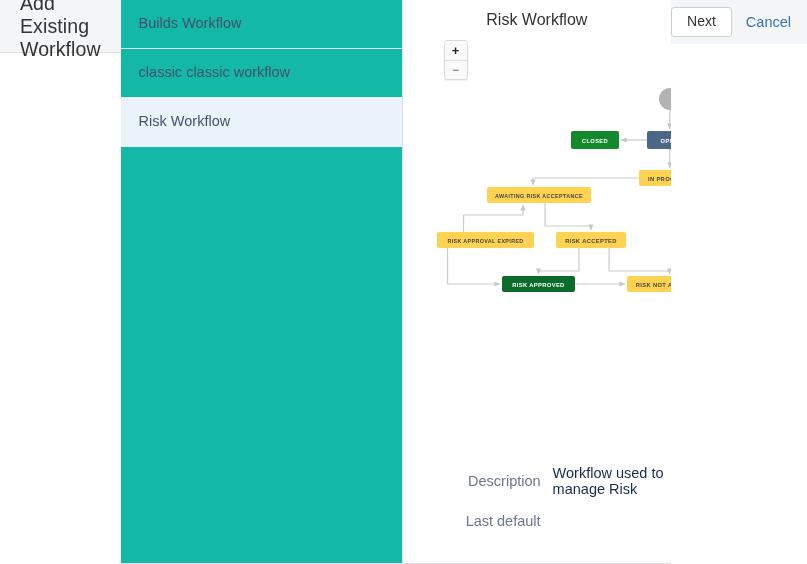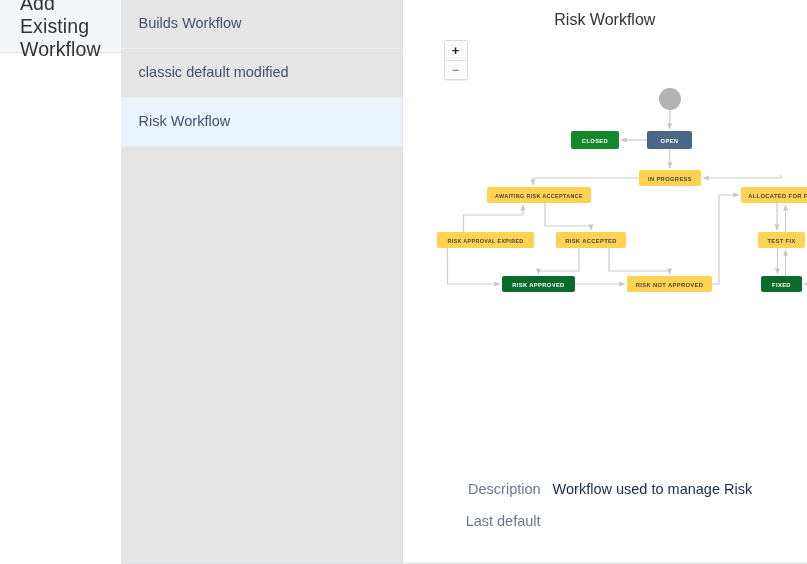--- a/index.html
+++ b/index.html
@@ -43,21 +43,21 @@
     min-height: 0;
     background: #ffffff;
     border-bottom: 1px solid #dfe1e6;
   }
 
   
   .sidebar {
     width: 282px;
     flex: 0 0 282px;
     border-right: 1px solid #dfe1e6;
-    background: #e5e5e5;
+    background: #14b8a6;
     overflow: hidden;
   }
   .wf-item {
     padding: 13px 18px 14px 18px;
     font-size: 14.5px;
     color: #42526e;
     border-bottom: 1px solid #ebecf0;
     line-height: 1.45;
     cursor: pointer;
   }
@@ -123,21 +123,21 @@
   
   .meta {
     position: absolute;
     left: 0;
     bottom: 18px;
     width: 100%;
     padding-left: 0;
   }
   .meta-row {
     display: flex;
-    align-items: flex-start;
+    align-items: center;
     margin-bottom: 16px;
     font-size: 14.5px;
   }
   .meta-label {
     width: 150px;
     text-align: right;
     color: #6b778c;
     padding-right: 12px;
     flex: 0 0 150px;
   }
@@ -185,21 +185,21 @@
     <div class="dialog-title">Add Existing Workflow</div>
   </div>
 
   <div class="dialog-body">
 
     <div class="sidebar">
       <div class="wf-item">
         <span>Builds Workflow</span>
       </div>
       <div class="wf-item">
-        <span>classic default modified</span>
+        <span>classic classic workflow</span>
       </div>
       <div class="wf-item selected">
         <span>Risk Workflow</span>
       </div>
     </div>
 
     <div class="preview">
       <div class="preview-title">Risk Workflow</div>
 
       <div class="zoom-ctrl">
@@ -295,13 +295,17 @@
           <div class="meta-label">Description</div>
           <div class="meta-value">Workflow used to manage Risk</div>
         </div>
         <div class="meta-row">
           <div class="meta-label">Last default</div>
         </div>
       </div>
     </div>
   </div>
 
+  <div class="dialog-footer">
+    <button class="btn-next">Next</button>
+    <button class="btn-cancel">Cancel</button>
+  </div>
 </div>
 
 </body></html>

